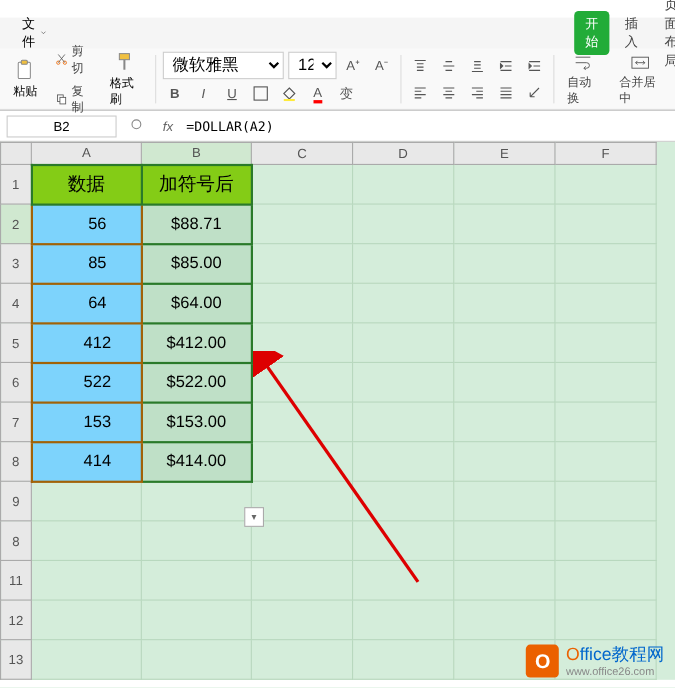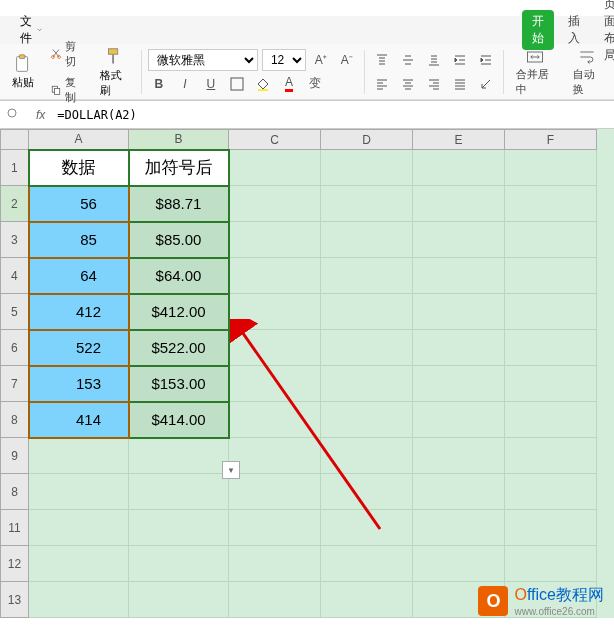--- a/index.html
+++ b/index.html
@@ -14,42 +14,42 @@
     .tab { padding: 3px 10px; font-size: 12px; color: #444; cursor: pointer; }
     .tab.active { background: #22ac38; color: #fff; border-radius: 4px; }
     
     .ribbon { display: flex; align-items: center; height: 56px; padding: 4px 6px; gap: 6px; background: #f9f9f9; border-bottom: 1px solid #ddd; }
     .ribbon-group { display: flex; flex-direction: column; gap: 2px; }
     .ribbon-btn { display: flex; align-items: center; gap: 3px; padding: 2px 4px; cursor: pointer; font-size: 11px; color: #444; }
     .ribbon-btn svg { width: 14px; height: 14px; }
     .paste-btn { display: flex; flex-direction: column; align-items: center; padding: 2px 6px; cursor: pointer; font-size: 11px; }
     .paste-btn svg { width: 22px; height: 22px; }
     .vsep { width: 1px; height: 44px; background: #ddd; }
-    .font-select { border: 1px solid #ccc; padding: 2px 4px; font-size: 12px; background: #fff; }
+    .font-select { border: 1px solid #ccc; padding: 2px 4px; font-size: 15px; background: #fff; }
     .font-row { display: flex; gap: 4px; align-items: center; }
     .fmt-btn { width: 22px; height: 22px; display: flex; align-items: center; justify-content: center; cursor: pointer; color: #555; border: 1px solid transparent; }
     .big-btn { display: flex; flex-direction: column; align-items: center; padding: 2px 6px; cursor: pointer; font-size: 11px; color: #444; }
     .big-btn svg { width: 20px; height: 20px; }
     
     .formula-bar { display: flex; align-items: center; height: 28px; border-bottom: 1px solid #ccc; background: #fff; }
     .name-box { width: 100px; border: 1px solid #ccc; padding: 2px 6px; margin: 0 6px; text-align: center; font-size: 12px; }
     .fx-area { display: flex; align-items: center; gap: 18px; padding: 0 6px; }
     .fx-icon { font-style: italic; color: #666; }
     .formula-input { border: none; padding: 2px 6px; font-size: 12px; flex: 1; outline: none; font-family: Consolas, monospace; }
     
     .grid-wrap { position: relative; background: #d4edda; }
     .grid { border-collapse: collapse; table-layout: fixed; }
     .grid th, .grid td { border: 1px solid #aaa; font-weight: normal; }
     .col-hdr { background: #e8e8e8; color: #555; text-align: center; height: 20px; font-size: 12px; }
     .col-hdr.sel { background: #d0e8d0; }
     .row-hdr { background: #e8e8e8; color: #555; text-align: center; width: 28px; font-size: 12px; }
     .row-hdr.sel { background: #d0e8d0; }
     .corner { background: #e8e8e8; width: 28px; height: 20px; }
     .cell { background: #d4edda; height: 36px; text-align: center; font-size: 15px; padding: 0 4px; }
-    .cell.hdr { font-size: 17px; background: #ffffff; border: 2px solid #2a7a2a; }
+    .cell.hdr { font-size: 17px; background: #84cc16; border: 2px solid #2a7a2a; }
     .cell.data-a { border: 2px solid #a16207; background: #7dd3fc; padding-left: 24px; }
     .cell.data-b { border: 2px solid #2a7a2a; background: #bfe0c7; }
     .cell.empty { background: #d4edda; border: 1px solid #b8d8be; }
     .col-a { width: 100px; }
     .col-b { width: 100px; }
     .col-rest { width: 92px; }
     
     .fill-handle { position: absolute; width: 18px; height: 18px; left: 222px; top: 332px; border: 1px solid #aaa; background: #fff; display: flex; align-items: center; justify-content: center; font-size: 9px; color: #666; cursor: pointer; }
     
     .arrow { position: absolute; left: 230px; top: 190px; pointer-events: none; }
@@ -236,35 +236,36 @@
         <span class="fmt-btn">
             <svg width="14" height="14" viewBox="0 0 14 14">
               <path d="M3 11l8-8M3 11h4M3 11v-4" stroke="#555" fill="none"></path>
             </svg>
           </span>
       </div>
     </div>
     <div class="vsep"></div>
     <div class="big-btn">
       <svg viewBox="0 0 24 24">
+          <path d="M4 6h16M4 12h12a3 3 0 010 6h-3m0 0l2-2m-2 2l2 2" stroke="#555" fill="none"></path>
+        </svg>
+      <span>自动换</span>
+    </div>
+    <div class="big-btn">
+      <svg viewBox="0 0 24 24">
           <rect x="3" y="6" width="18" height="12" fill="none" stroke="#555"></rect>
           <path d="M7 12h10M7 12l2-2M7 12l2 2M17 12l-2-2M17 12l-2 2" stroke="#555" fill="none"></path>
         </svg>
       <span>合并居中</span>
     </div>
-    <div class="big-btn">
-      <svg viewBox="0 0 24 24">
-          <path d="M4 6h16M4 12h12a3 3 0 010 6h-3m0 0l2-2m-2 2l2 2" stroke="#555" fill="none"></path>
-        </svg>
-      <span>自动换</span>
-    </div>
   </div>
 </div>
 
 <div class="formula-bar">
+  <input class="name-box" value="B2" style="">
   <div class="fx-area">
     <span class="icon-btn"><svg width="12" height="12" viewBox="0 0 12 12">
           <circle cx="6" cy="6" r="4" fill="none" stroke="#888"></circle>
         </svg></span>
     <span class="fx-icon">fx</span>
   </div>
   <input class="formula-input" value="=DOLLAR(A2)" style="">
 </div>
 
 <div class="grid-wrap">

